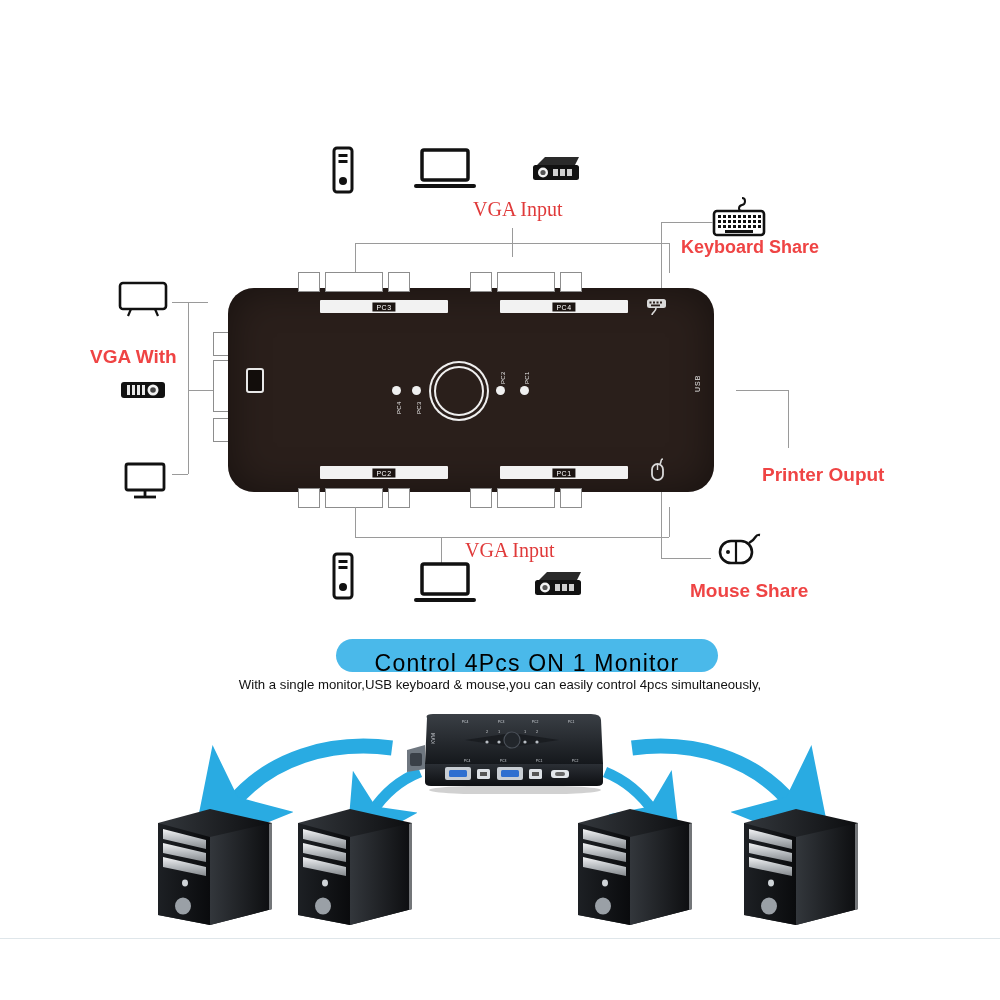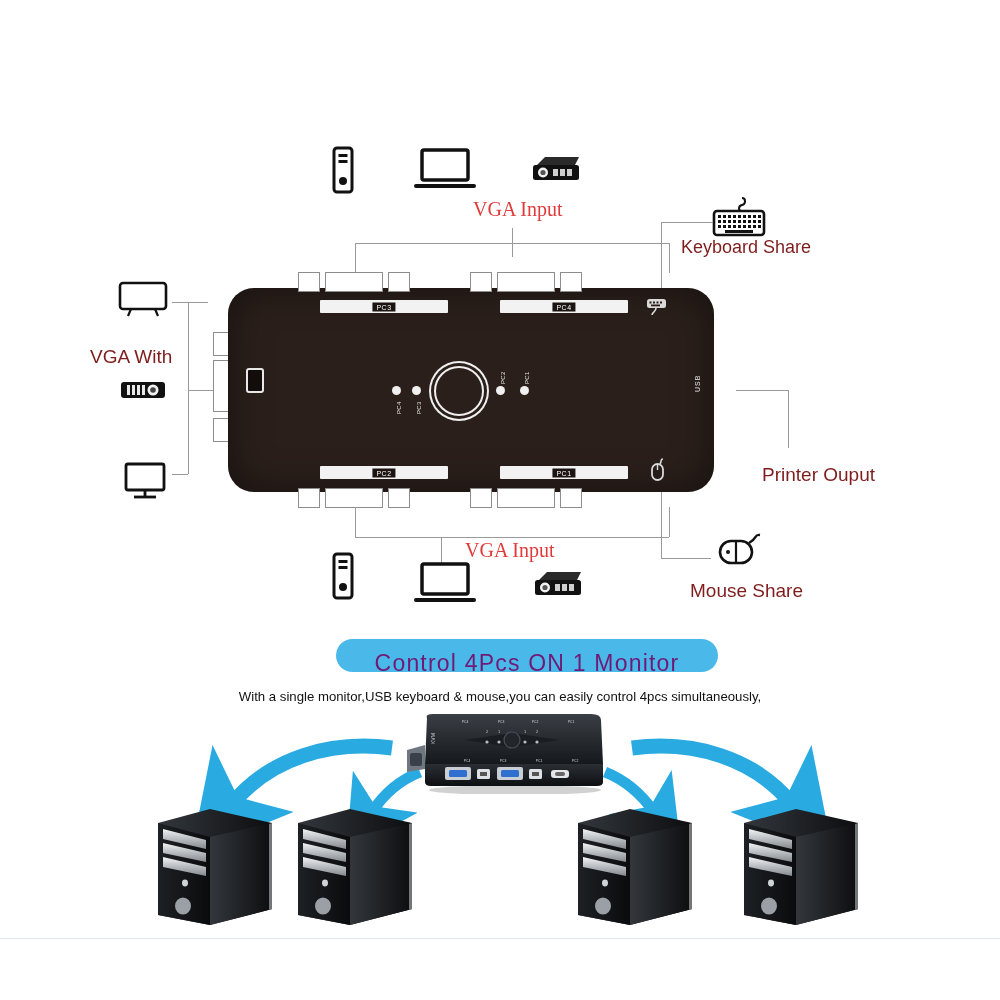--- a/index.html
+++ b/index.html
@@ -26,22 +26,22 @@
 
   
   .red-label {
     color: #e03a3a;
     font-family: "Liberation Serif", serif;
     white-space: nowrap;
     line-height: 1;
   }
   .red-label.sans {
     font-family: "Liberation Sans", sans-serif;
-    color: #7f1d1d;
-    font-weight: 400;
+    color: #ef4444;
+    font-weight: 700;
   }
 
   
   .lineh, .linev {
     position: absolute;
     background: #9a9a9a;
   }
   .lineh { height: 1px; }
   .linev { width: 1px; }
 
@@ -133,38 +133,37 @@
     top: 639px;
     width: 382px;
     height: 33px;
     background: #4ab9ea;
     border-radius: 17px;
     display: flex;
     align-items: center;
     justify-content: center;
   }
   #banner span {
-    color: #701a75;
+    color: #000000;
     font-size: 23px;
     letter-spacing: 1.2px;
     font-family: "Liberation Sans", sans-serif;
     white-space: nowrap;
     margin-top: 15px;
   }
   #subtitle {
     position: absolute;
     left: 200px;
     top: 676px;
     width: 600px;
     text-align: center;
     font-size: 13.2px;
     line-height: 1.35;
     color: #111;
     font-family: "Liberation Sans", sans-serif;
-    margin-top: 12px;
   }
 
   
   #product-photo { position: absolute; left: 405px; top: 712px; width: 215px; height: 82px; }
 
   
   #bottom-rule {
     position: absolute;
     left: 0; top: 938px; width: 1000px; height: 1px;
     background: #dfe6ea;

